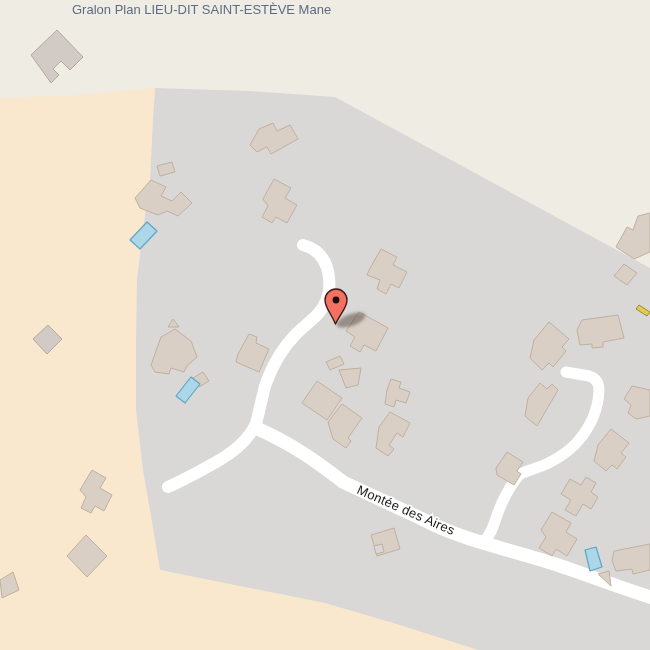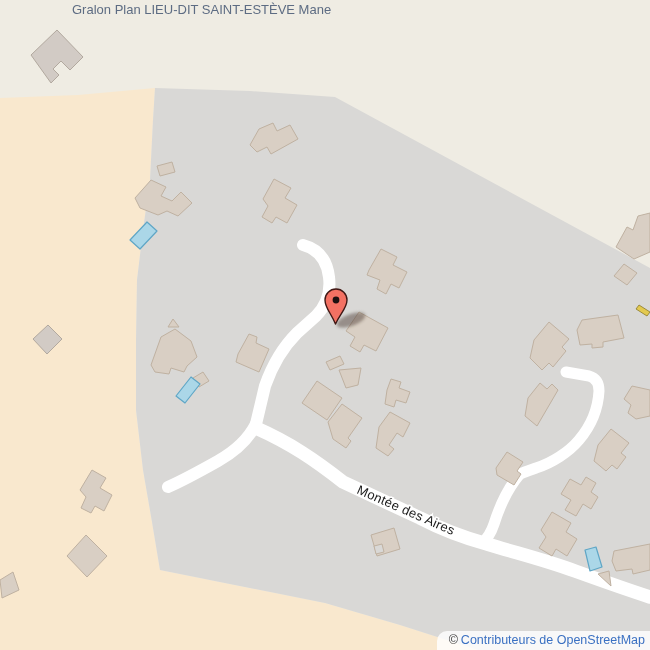--- a/index.html
+++ b/index.html
@@ -110,17 +110,14 @@
 
     <text class="street-label" transform="translate(356,493) rotate(23.7)">Montée des Aires</text>
 
     <g>
       <ellipse cx="0" cy="0" rx="15" ry="6" fill="rgba(70,55,45,0.45)" filter="url(#soft)" transform="translate(351,320) rotate(-20)"></ellipse>
       <path d="M335.5,324 C331,313 325,308 325,300 a11,11 0 1 1 22,0 c0,8 -6.5,13 -11.5,24 z" fill="#f37163" stroke="#401815" stroke-width="1.4" stroke-linejoin="round"></path>
       <circle cx="336" cy="300" r="3.4" fill="#1c1010"></circle>
     </g>
   </svg>
 
-  <div class="attribution">
-    <span class="copy">©</span><a>Contributeurs de OpenStreetMap</a>
-  </div>
 
 </div>
 
 </body></html>

